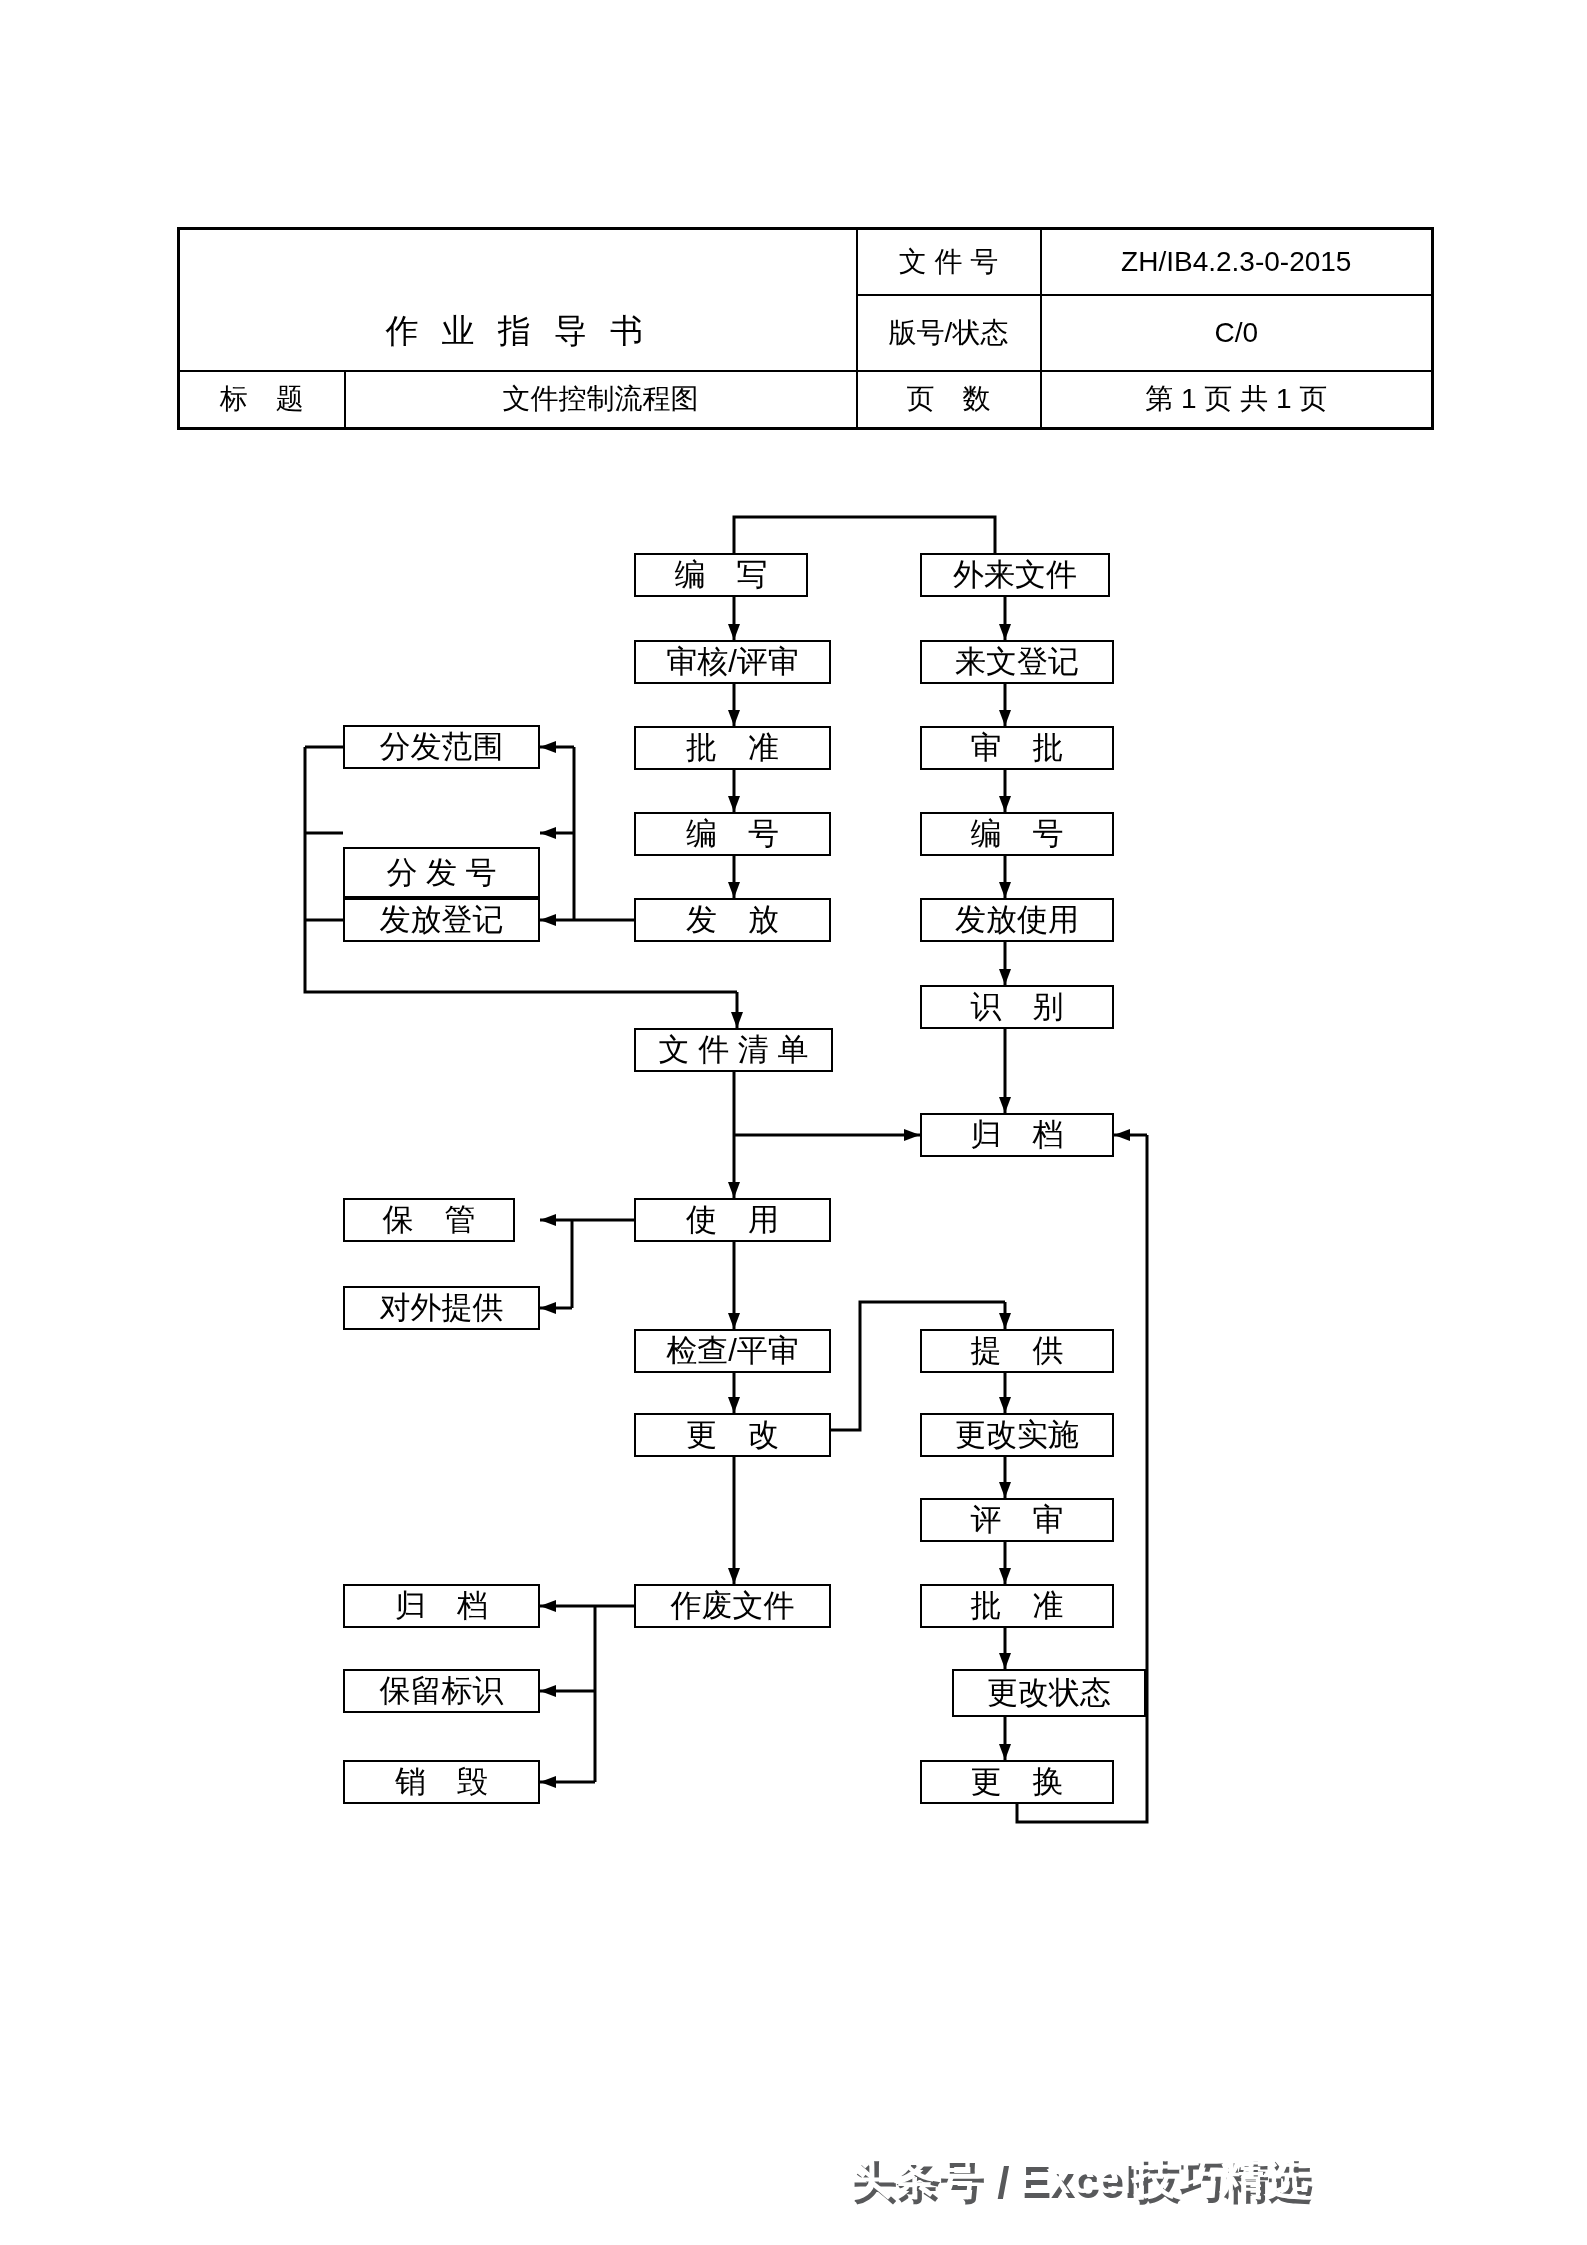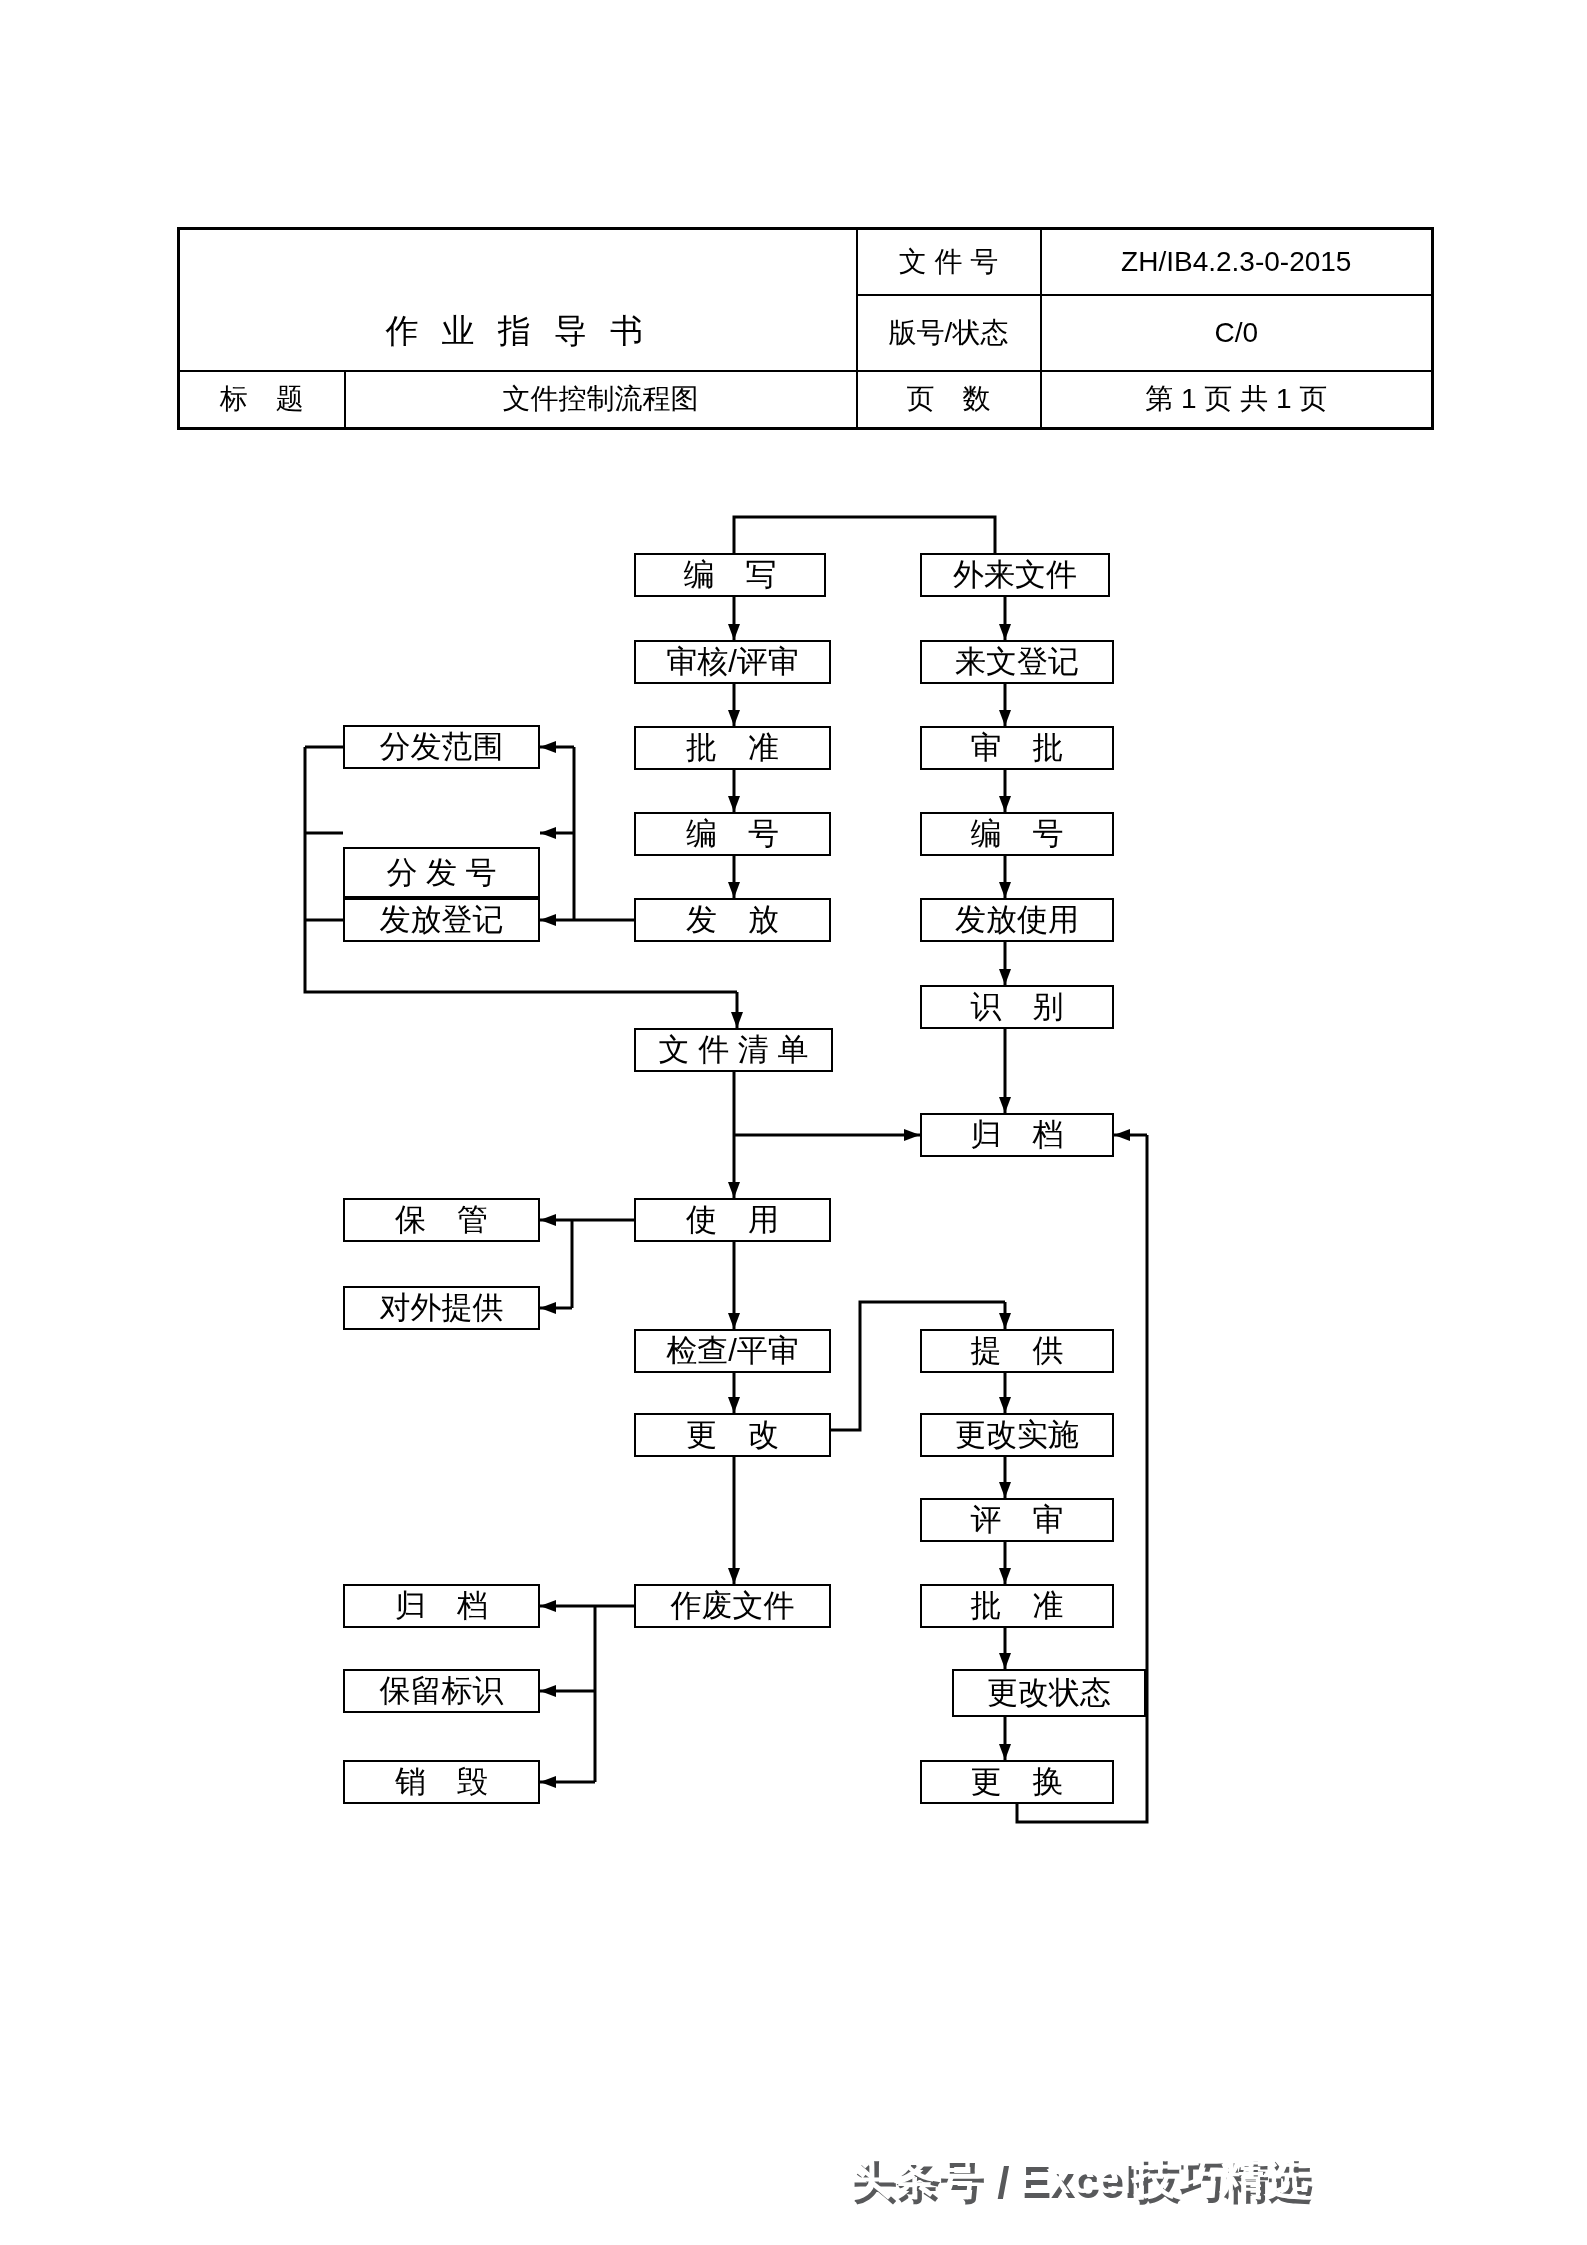--- a/index.html
+++ b/index.html
@@ -115,21 +115,21 @@
     <path marker-end="url(#ah)" d="M1005 1542 L1005 1584"></path>
     <path marker-end="url(#ah)" d="M1005 1628 L1005 1669"></path>
     <path marker-end="url(#ah)" d="M1005 1713 L1005 1760"></path>
     <path marker-end="url(#ah)" d="M634 1606 L540 1606"></path>
     <path marker-end="url(#ah)" d="M595 1691 L540 1691"></path>
     <path marker-end="url(#ah)" d="M595 1782 L540 1782"></path>
     <path marker-end="url(#ah)" d="M1147 1135 L1114 1135"></path>
   </g>
 </svg>
 
-<div class="flow-node" style="left:634px;top:553px;width:192px;height:44px">编　写</div>
+<div class="flow-node" style="left:634px;top:553px;width:174px;height:44px">编　写</div>
 <div class="flow-node" style="left:634px;top:640px;width:197px;height:44px">审核/评审</div>
 <div class="flow-node" style="left:634px;top:726px;width:197px;height:44px">批　准</div>
 <div class="flow-node" style="left:634px;top:812px;width:197px;height:44px">编　号</div>
 <div class="flow-node" style="left:634px;top:898px;width:197px;height:44px">发　放</div>
 <div class="flow-node" style="left:634px;top:1028px;width:199px;height:44px">文 件 清 单</div>
 <div class="flow-node" style="left:634px;top:1198px;width:197px;height:44px">使　用</div>
 <div class="flow-node" style="left:634px;top:1329px;width:197px;height:44px">检查/平审</div>
 <div class="flow-node" style="left:634px;top:1413px;width:197px;height:44px">更　改</div>
 <div class="flow-node" style="left:634px;top:1584px;width:197px;height:44px">作废文件</div>
 
@@ -143,21 +143,21 @@
 <div class="flow-node" style="left:920px;top:1329px;width:194px;height:44px">提　供</div>
 <div class="flow-node" style="left:920px;top:1413px;width:194px;height:44px">更改实施</div>
 <div class="flow-node" style="left:920px;top:1498px;width:194px;height:44px">评　审</div>
 <div class="flow-node" style="left:920px;top:1584px;width:194px;height:44px">批　准</div>
 <div class="flow-node" style="left:952px;top:1669px;width:194px;height:48px">更改状态</div>
 <div class="flow-node" style="left:920px;top:1760px;width:194px;height:44px">更　换</div>
 
 <div class="flow-node" style="left:343px;top:725px;width:197px;height:44px">分发范围</div>
 <div class="flow-node" style="left:343px;top:847px;width:197px;height:51px">分 发 号</div>
 <div class="flow-node" style="left:343px;top:898px;width:197px;height:44px">发放登记</div>
-<div class="flow-node" style="left:343px;top:1198px;width:197px;height:44px">保　管</div>
+<div class="flow-node" style="left:343px;top:1198px;width:172px;height:44px">保　管</div>
 <div class="flow-node" style="left:343px;top:1286px;width:197px;height:44px">对外提供</div>
 <div class="flow-node" style="left:343px;top:1584px;width:197px;height:44px">归　档</div>
 <div class="flow-node" style="left:343px;top:1669px;width:197px;height:44px">保留标识</div>
 <div class="flow-node" style="left:343px;top:1760px;width:197px;height:44px">销　毁</div>
 
 <div class="watermark">
   <span class="wm-shadow">头条号 / Excel技巧精选</span>
   <span class="wm-face">头条号 / Excel技巧精选</span>
 </div>
 

